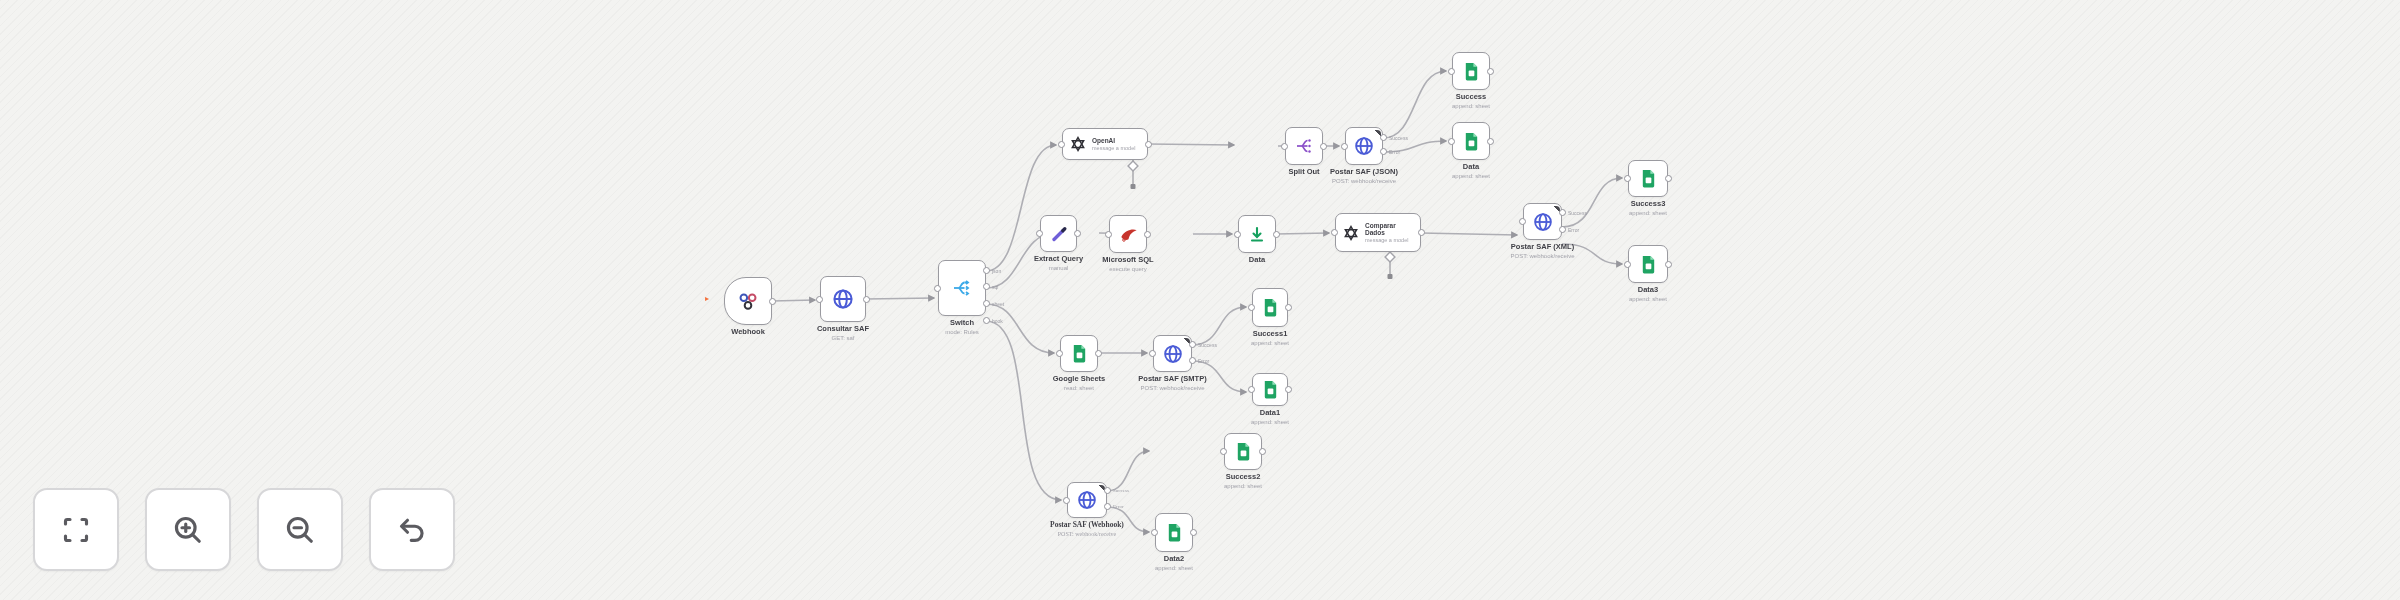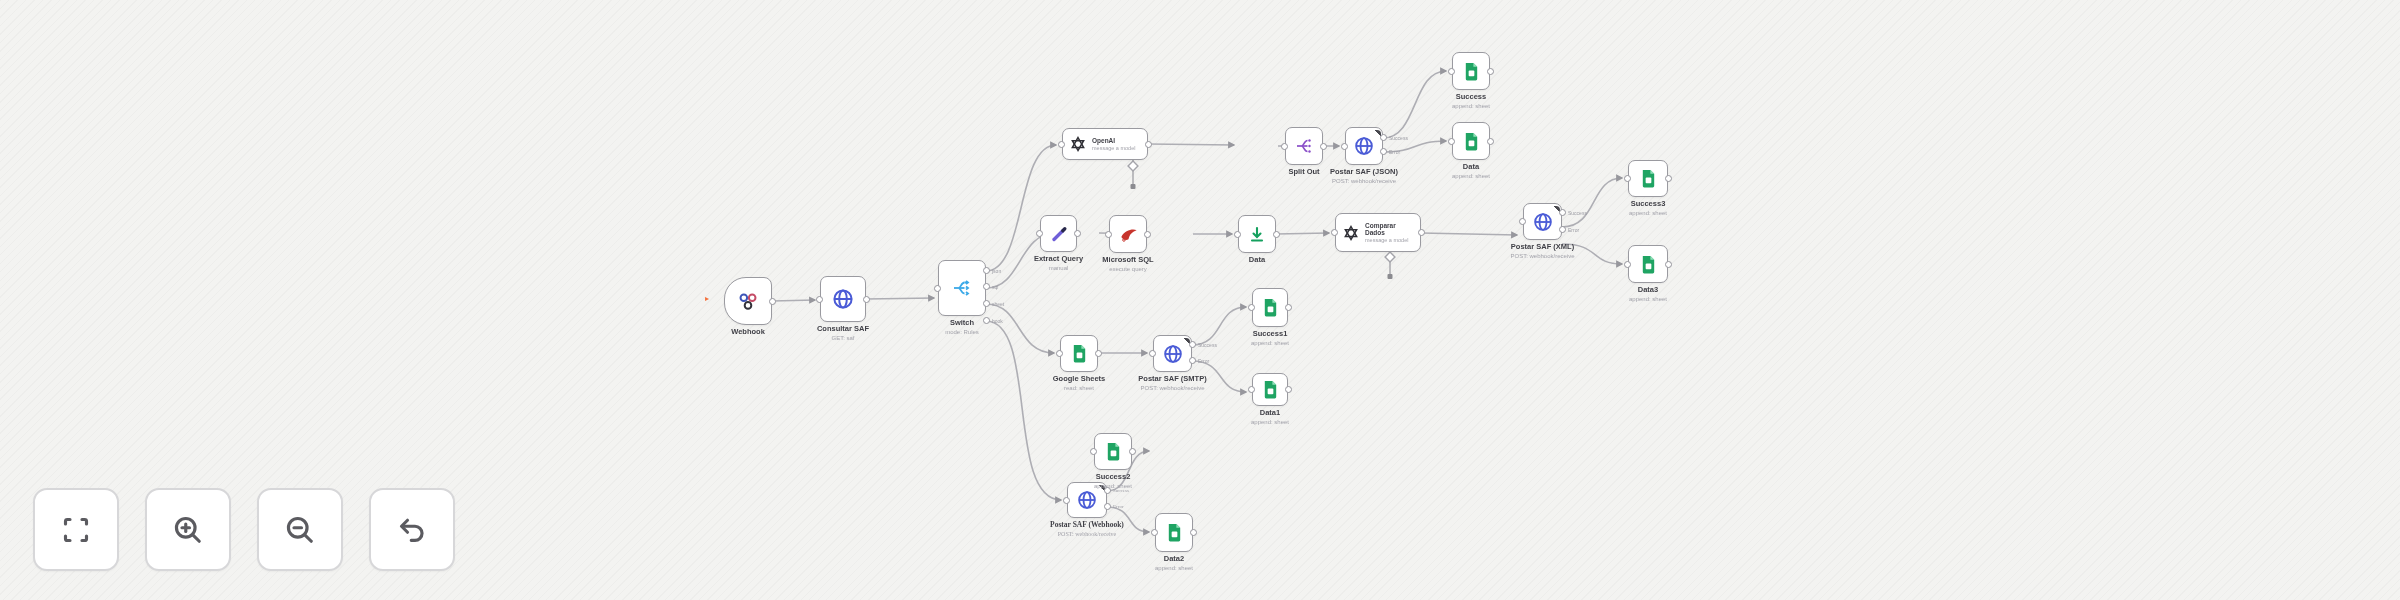--- a/index.html
+++ b/index.html
@@ -377,21 +377,21 @@
     </span>
     <span class="port in"></span>
     <span class="port out fixed" style="top:4px;"></span>
     <span class="port out fixed" style="top:20px;"></span>
     <span class="portlabel" style="top:5px;">Success</span>
     <span class="portlabel" style="top:21px;">Error</span>
     <span class="nlabel">Postar SAF (Webhook)</span>
     <span class="nsub">POST: webhook/receive</span>
   </div>
 
-  <div class="node" style="left:1094px;top:433px;width:38px;height:37px;">
+  <div class="node" style="left:1224px;top:433px;width:38px;height:37px;">
     <span class="icon">
       <svg width="19" height="19" viewBox="0 0 20 20">
         <path d="M4 1 h8 l4 4 v13 a1.5 1.5 0 0 1 -1.5 1.5 h-9 A1.5 1.5 0 0 1 4 18 z" fill="#1fa463"></path>
         <path d="M12 1 l4 4 h-4 z" fill="#8fe0b8"></path>
         <rect x="7" y="9" width="6" height="6" rx="1" fill="#fff"></rect>
       </svg>
     </span>
     <span class="port in"></span>
     <span class="port out"></span>
     <span class="nlabel">Success2</span>

